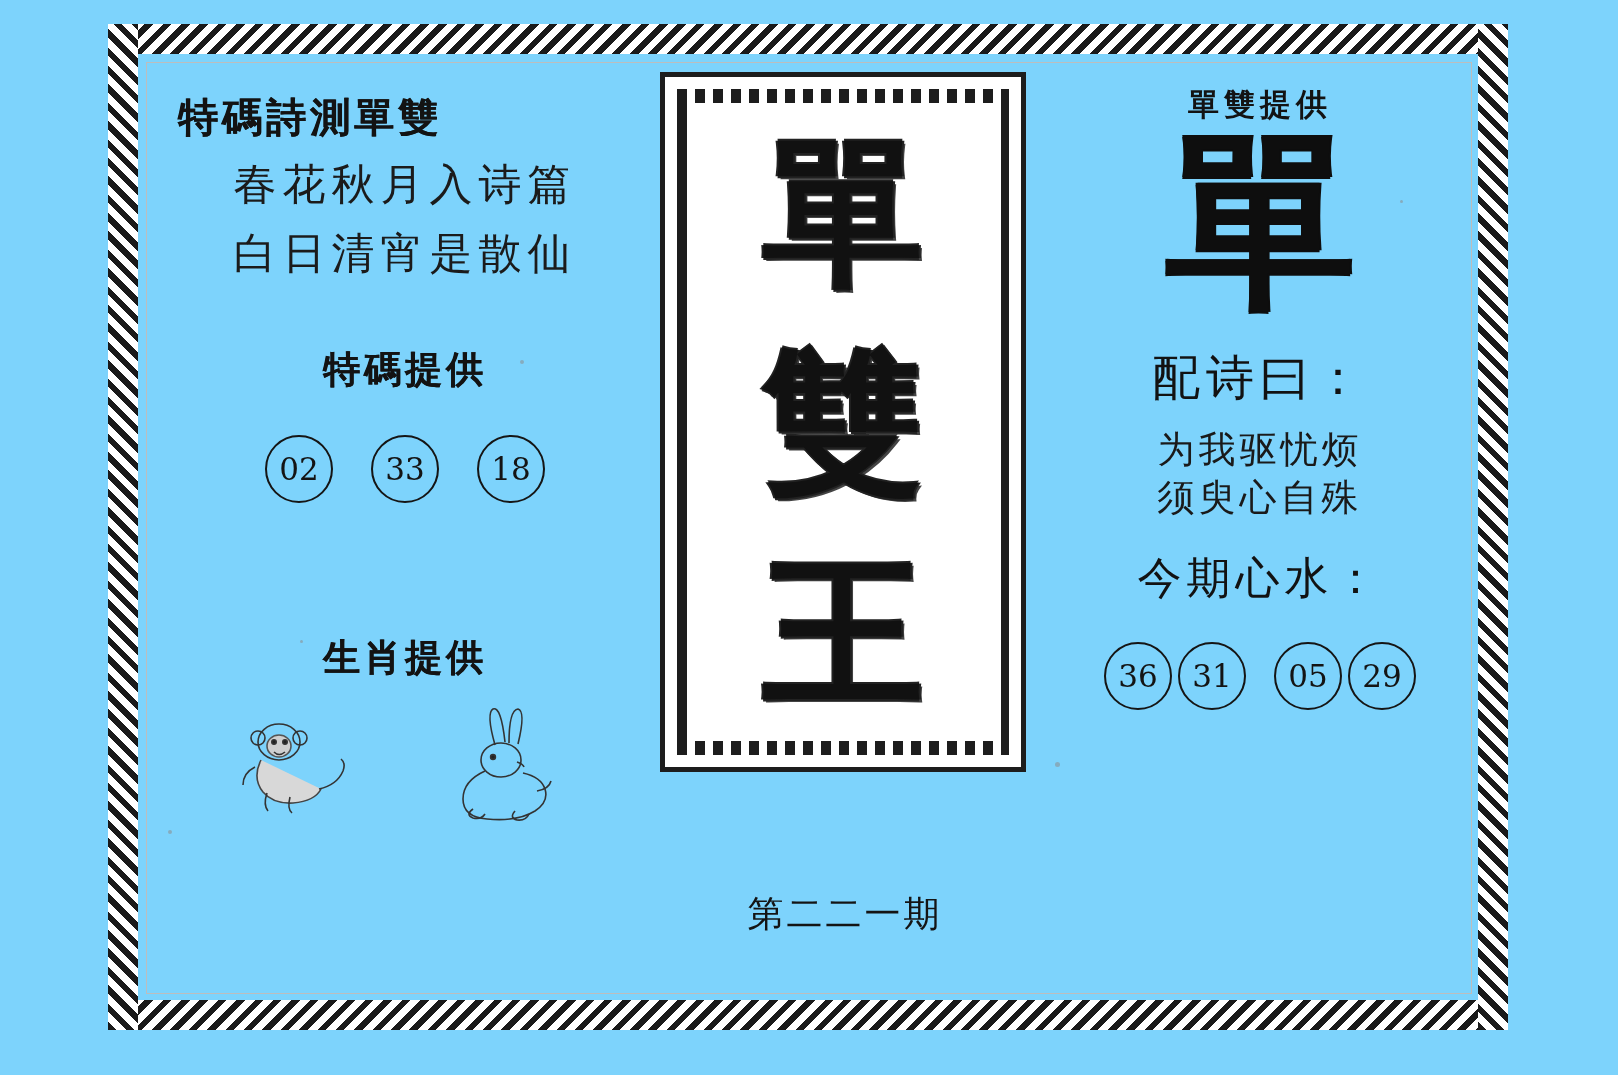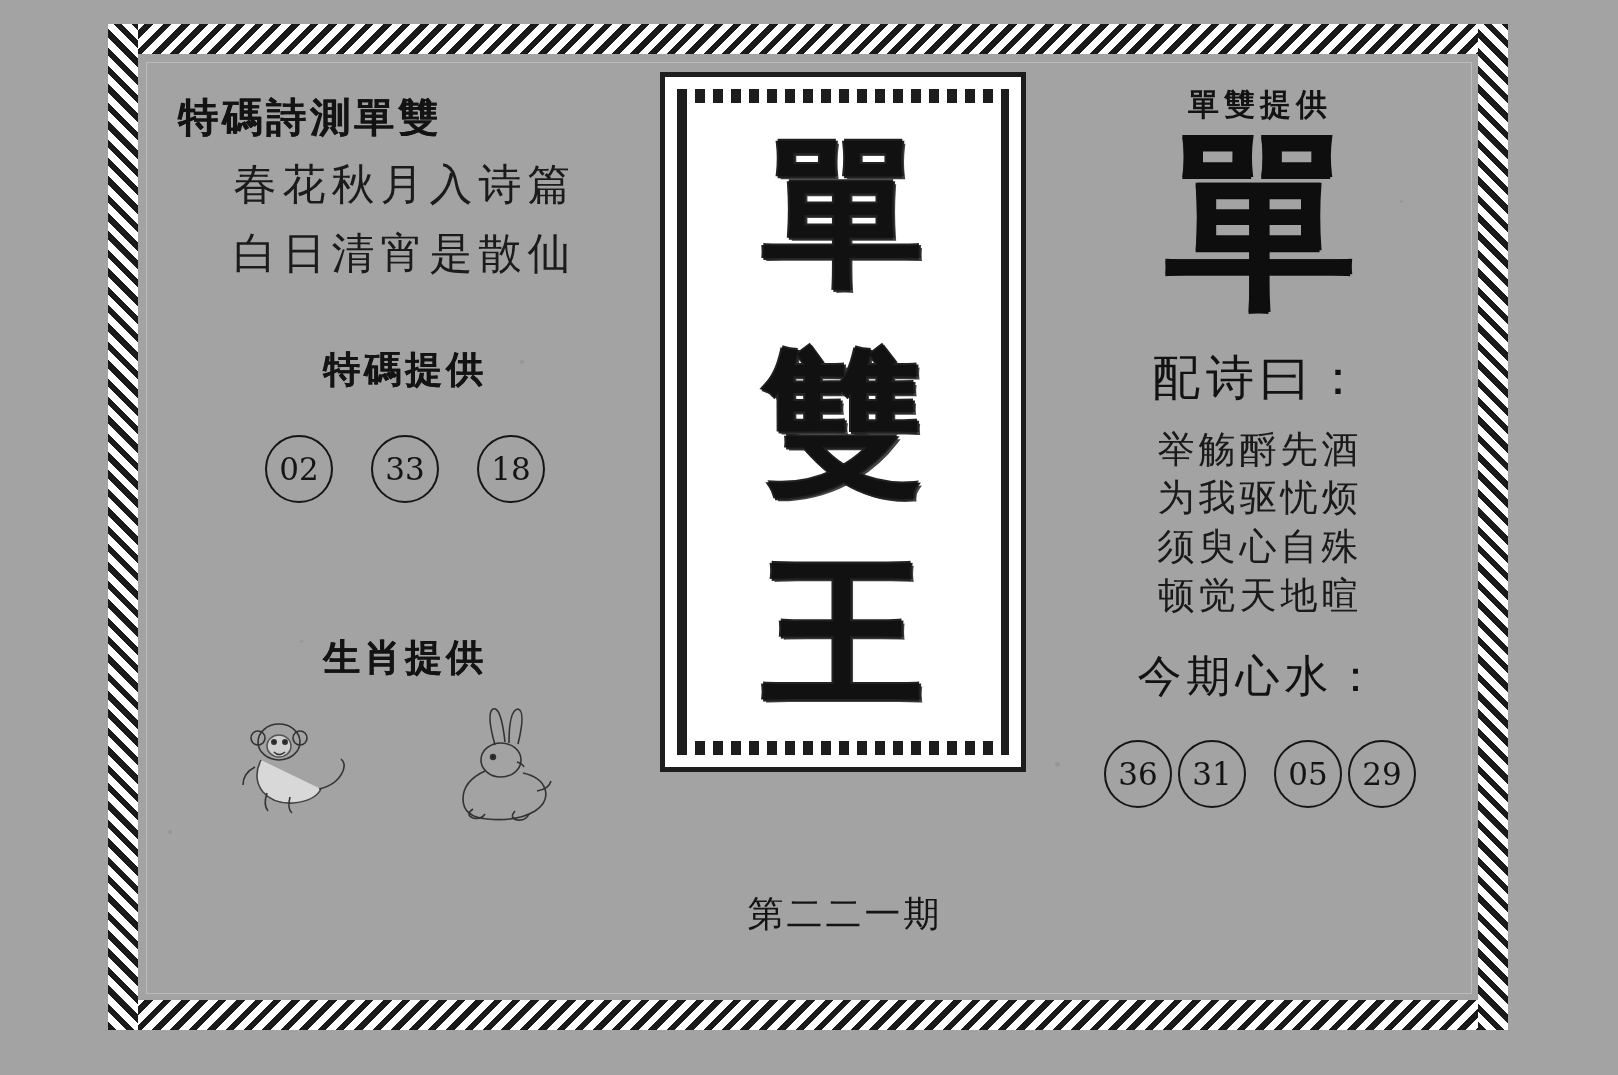--- a/index.html
+++ b/index.html
@@ -15,21 +15,21 @@
     overflow: hidden;
     color: #111;
   }
 
   
   #poster {
     position: absolute;
     left: 0; top: 0;
     width: 1618px;
     height: 1075px;
-    background: #a3a3a3;
+    background: #7dd3fc;
   }
 
   
   .frame-band {
     position: absolute;
     background-image: repeating-linear-gradient(
       135deg,
       #1a1a1a 0px, #1a1a1a 6px,
       #ffffff 6px, #ffffff 13px
     );
@@ -336,24 +336,22 @@
 
   <div id="right-col">
 
     <div class="right-small-title">單雙提供</div>
 
     <div class="big-char">單</div>
 
     <div class="right-heading">配诗曰：</div>
 
     <div class="right-poem">
-      <div>举觞酹先酒</div>
       <div>为我驱忧烦</div>
       <div>须臾心自殊</div>
-      <div>顿觉天地暄</div>
     </div>
 
     <div id="mind-label">今期心水：</div>
 
     <div class="ball-row-right">
       <div class="ball-sm">36</div>
       <div class="ball-sm">31</div>
       <div class="ball-sm ball-gap">05</div>
       <div class="ball-sm">29</div>
     </div>

